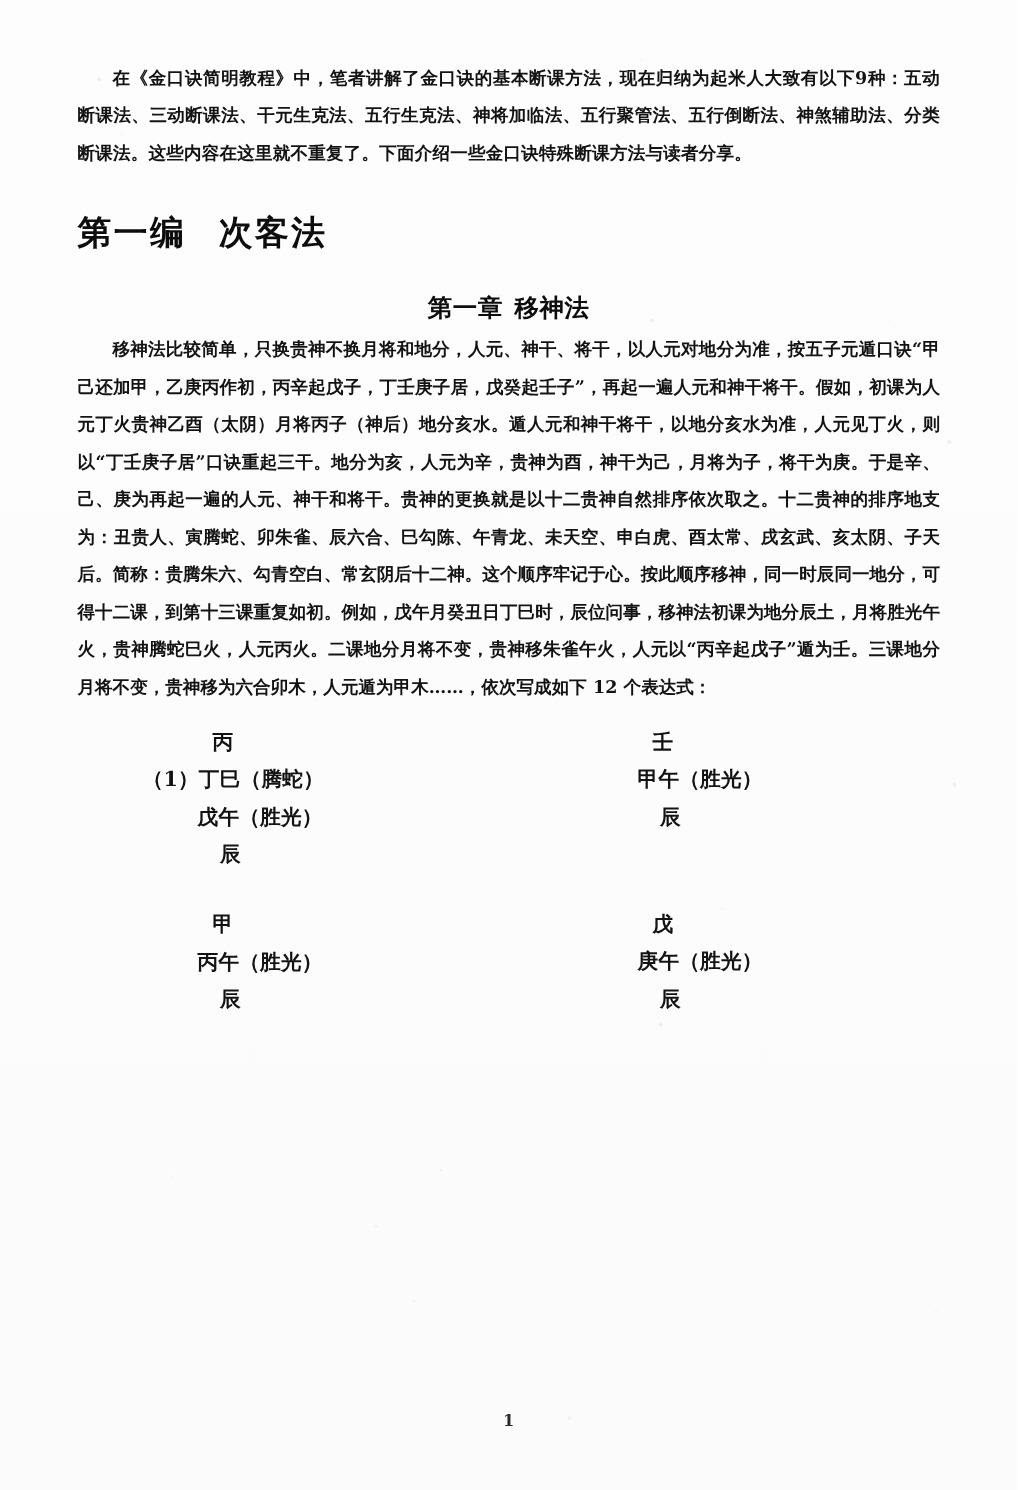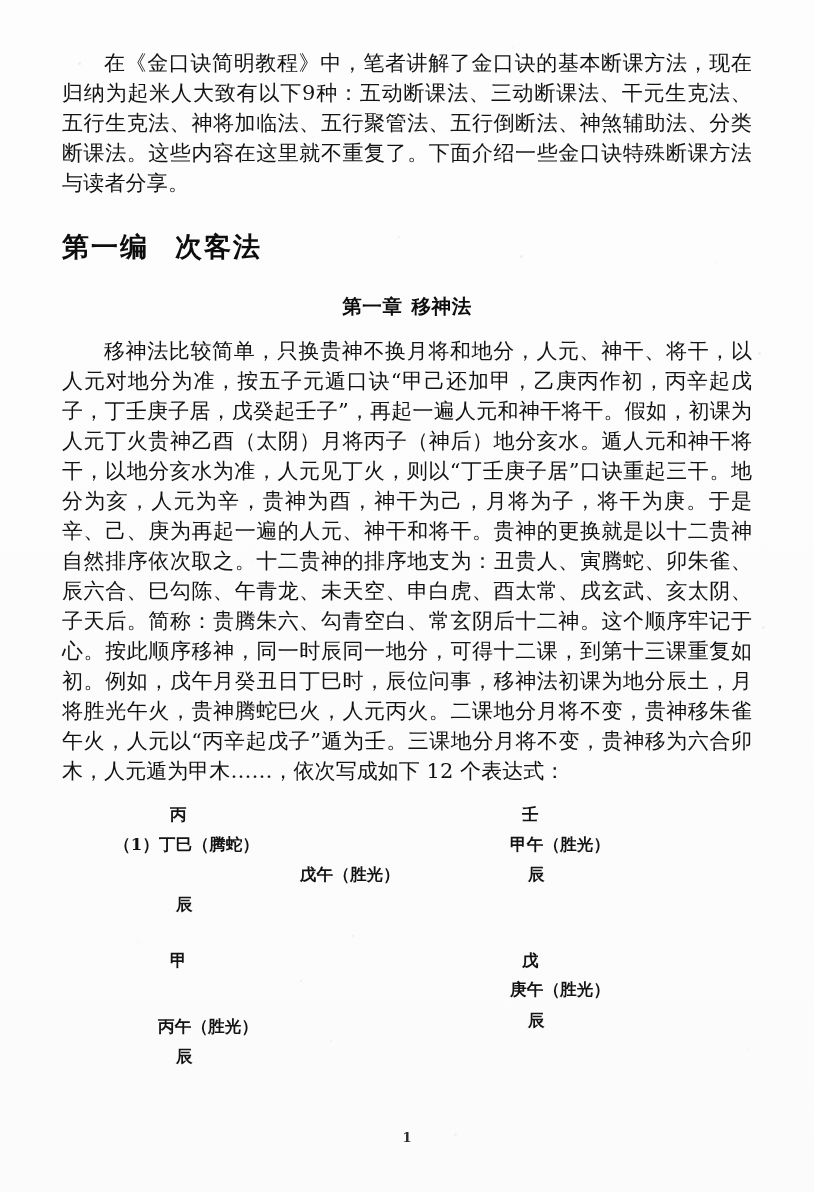--- a/index.html
+++ b/index.html
@@ -32,27 +32,27 @@
 
   .content {
     position: absolute;
     left: 62px;
     top: 48px;
     width: 690px;
   }
 
   
   .para {
-    font-size: 21px;
+    font-size: 14px;
     line-height: 30px;
     color: #131313;
     text-align: justify;
     text-justify: inter-character;
     letter-spacing: 0.2px;
-    font-weight: 400;
+    font-weight: 700;
     margin: 0;
     text-indent: 2em;
     -webkit-font-smoothing: none;
   }
   .para.tight { letter-spacing: 0.05px; }
 
   
   .h-part {
     font-size: 27px;
     line-height: 38px;
@@ -65,21 +65,21 @@
   }
   .h-part .gap { display: inline-block; width: 26px; }
 
   .h-chapter {
     font-size: 19.5px;
     line-height: 30px;
     font-weight: 700;
     text-align: center;
     color: #0d0d0d;
     letter-spacing: 0.6px;
-    margin: 24px 0 14px 0;
+    margin: 24px 0 3px 0;
   }
   .h-chapter .gap { display: inline-block; width: 9px; }
 
   
   .formula-groups {
     margin-top: 14px;
   }
   .formula-group {
     display: flex;
     flex-direction: row;
@@ -153,34 +153,34 @@
     </h2>
 
     <p class="para tight">移神法比较简单，只换贵神不换月将和地分，人元、神干、将干，以人元对地分为准，按五子元遁口诀“甲己还加甲，乙庚丙作初，丙辛起戊子，丁壬庚子居，戊癸起壬子”，再起一遍人元和神干将干。假如，初课为人元丁火贵神乙酉（太阴）月将丙子（神后）地分亥水。遁人元和神干将干，以地分亥水为准，人元见丁火，则以“丁壬庚子居”口诀重起三干。地分为亥，人元为辛，贵神为酉，神干为己，月将为子，将干为庚。于是辛、己、庚为再起一遍的人元、神干和将干。贵神的更换就是以十二贵神自然排序依次取之。十二贵神的排序地支为：丑贵人、寅腾蛇、卯朱雀、辰六合、巳勾陈、午青龙、未天空、申白虎、酉太常、戌玄武、亥太阴、子天后。简称：贵腾朱六、勾青空白、常玄阴后十二神。这个顺序牢记于心。按此顺序移神，同一时辰同一地分，可得十二课，到第十三课重复如初。例如，戊午月癸丑日丁巳时，辰位问事，移神法初课为地分辰土，月将胜光午火，贵神腾蛇巳火，人元丙火。二课地分月将不变，贵神移朱雀午火，人元以“丙辛起戊子”遁为壬。三课地分月将不变，贵神移为六合卯木，人元遁为甲木……，依次写成如下 12 个表达式：</p>
 
     <div class="formula-groups">
 
       <div class="formula-group">
         <div class="formula-col first">
           <div class="f-row f-top">丙</div>
           <div class="f-row f-middle"><span class="f-idx">（1）</span><span>丁巳（腾蛇）</span></div>
-          <div class="f-row f-bottom" style="padding-left:44px;text-align:right;">戊午（胜光）</div>
+          <div class="f-row f-bottom" style="padding-left:44px;">戊午（胜光）</div>
           <div class="f-row f-bottom">辰</div>
         </div>
         <div class="formula-col second">
           <div class="f-row f-top">壬</div>
           <div class="f-row f-bottom" style="padding-left:44px;">甲午（胜光）</div>
           <div class="f-row f-bottom">辰</div>
         </div>
       </div>
 
       <div class="formula-group">
         <div class="formula-col first">
           <div class="f-row f-top">甲</div>
-          <div class="f-row f-bottom" style="padding-left:44px;margin-top:36px;">丙午（胜光）</div>
+          <div class="f-row f-bottom" style="padding-left:44px;">丙午（胜光）</div>
           <div class="f-row f-bottom">辰</div>
         </div>
         <div class="formula-col second">
           <div class="f-row f-top">戊</div>
           <div class="f-row f-bottom" style="padding-left:44px;font-family:Liberation Mono, monospace;">庚午（胜光）</div>
           <div class="f-row f-bottom">辰</div>
         </div>
       </div>
 
     </div>

